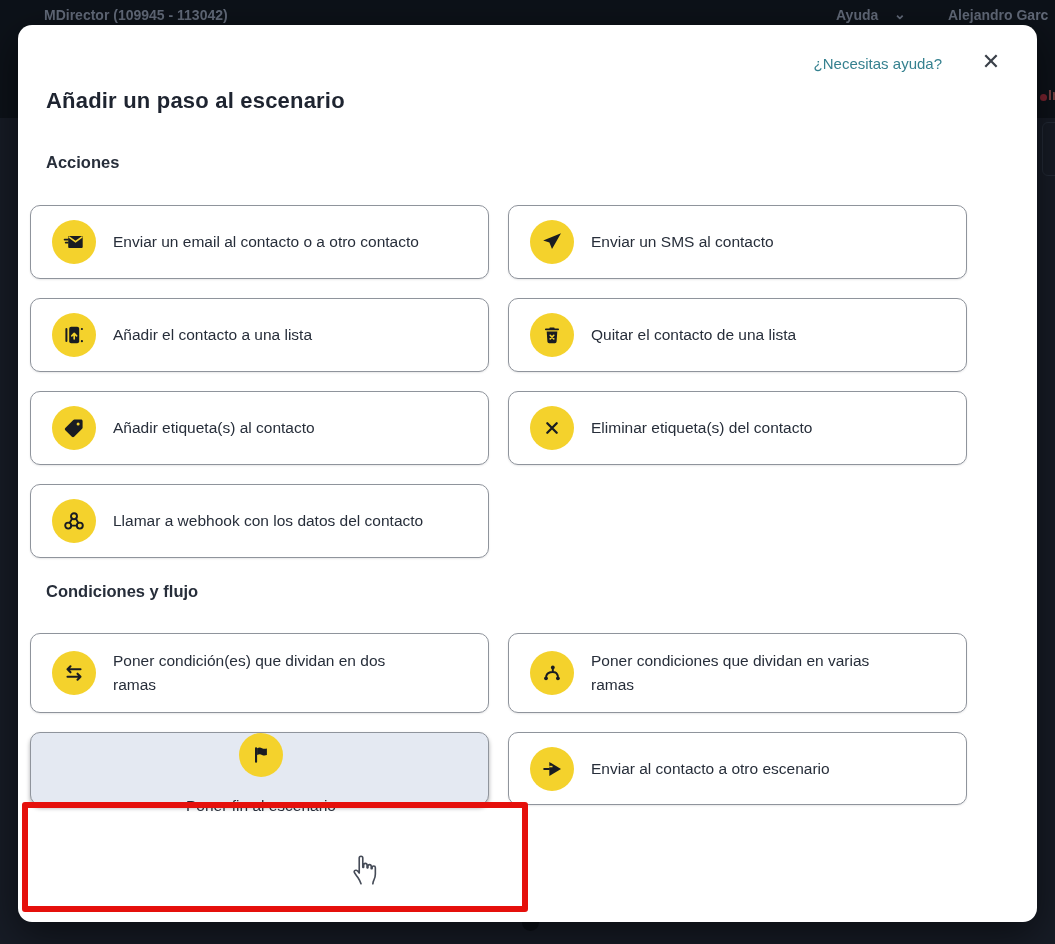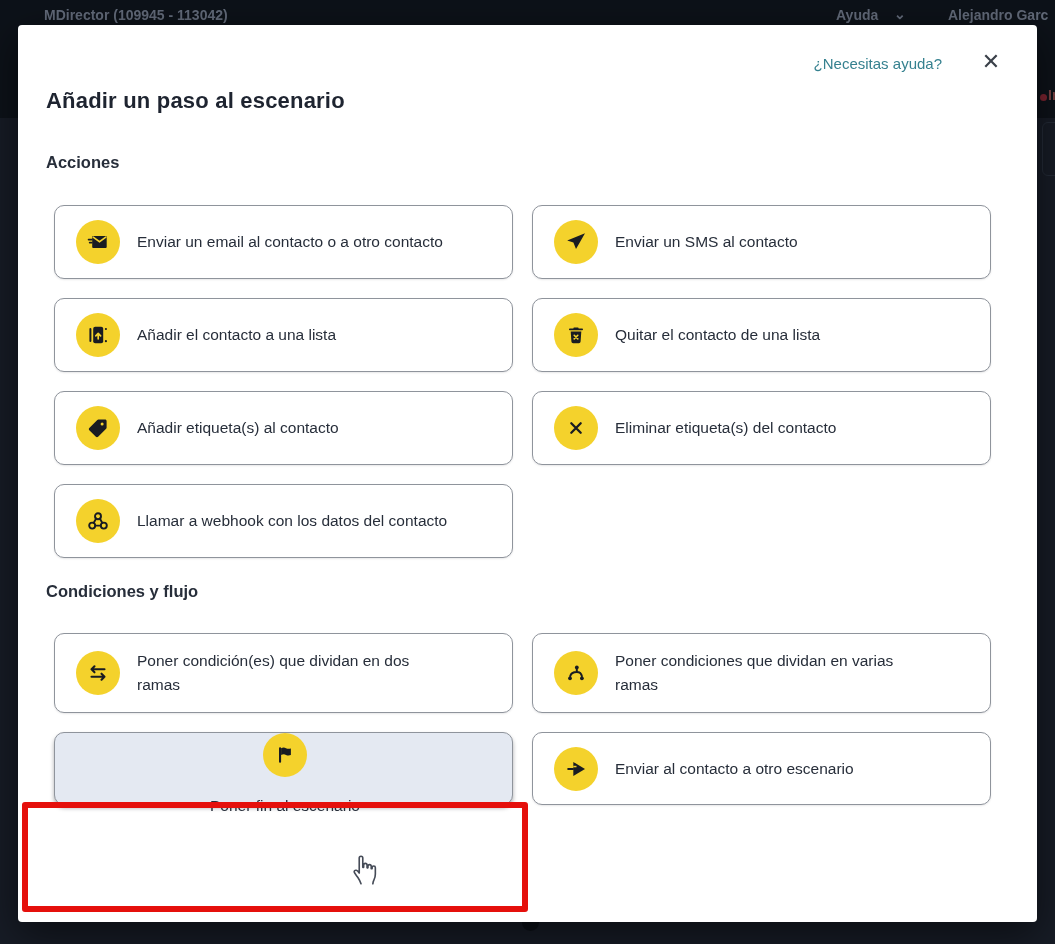--- a/index.html
+++ b/index.html
@@ -16,30 +16,30 @@
   .bd-ayuda{left:836px;}
   .bd-chevron{position:absolute;left:894px;top:6px;font-size:14px;color:#626A79;font-weight:700;}
   .bd-user{left:948px;}
   .bd-edge-dot{position:absolute;left:1040px;top:94px;width:7px;height:7px;border-radius:50%;background:#7E2430;}
   .bd-edge-text{position:absolute;left:1048px;top:87px;font-size:14px;font-weight:700;color:#7D4343;}
   .bd-edge-box{position:absolute;left:1042px;top:122px;width:40px;height:52px;border:1px solid #242B37;border-radius:6px;}
   .bd-notch{position:absolute;left:522px;top:922px;width:17px;height:9px;background:#0C1118;border-radius:0 0 9px 9px;}
   
   .modal{
     position:absolute;left:18px;top:25px;width:1019px;height:897px;
-    background:#FFFFFF;border-radius:4px;z-index:10;
+    background:#FFFFFF;border-radius:14px;z-index:10;
     box-shadow:0 12px 40px rgba(0,0,0,.55);
   }
   .help-link{position:absolute;top:30px;right:95px;font-size:15px;font-weight:500;color:#35818F;cursor:pointer;}
   .close-btn{position:absolute;top:24px;right:33px;width:26px;height:26px;display:flex;align-items:center;justify-content:center;cursor:pointer;font-size:22px;font-weight:400;color:#3A4049;line-height:1;}
   .modal-title{position:absolute;top:63px;left:28px;font-size:22px;font-weight:700;color:#1E2430;letter-spacing:.2px;}
   .sec-heading{position:absolute;left:28px;font-size:16.5px;font-weight:700;color:#272E3A;}
   .sec-heading.acciones{top:128px;}
   .sec-heading.condiciones{top:557px;}
-  .btn-grid{position:absolute;left:36px;width:937px;display:grid;grid-template-columns:459px 459px;column-gap:19px;row-gap:19px;}
+  .btn-grid{position:absolute;left:12px;width:937px;display:grid;grid-template-columns:459px 459px;column-gap:19px;row-gap:19px;}
   .grid-acciones{top:180px;}
   .grid-condiciones{top:608px;}
   .btn{
     box-sizing:border-box;display:flex;align-items:center;gap:17px;
     background:#FFFFFF;border:1.5px solid #8F949C;border-radius:10px;
     padding-left:21px;padding-right:18px;cursor:pointer;
     box-shadow:0 1px 2px rgba(20,24,32,.10);
   }
   .h74{height:74px;} .h80{height:80px;} .h73{height:73px;}
   .btn.highlight{background:#E4E9F2;box-shadow:0 3px 4px rgba(15,18,24,.35);flex-direction:column;}

